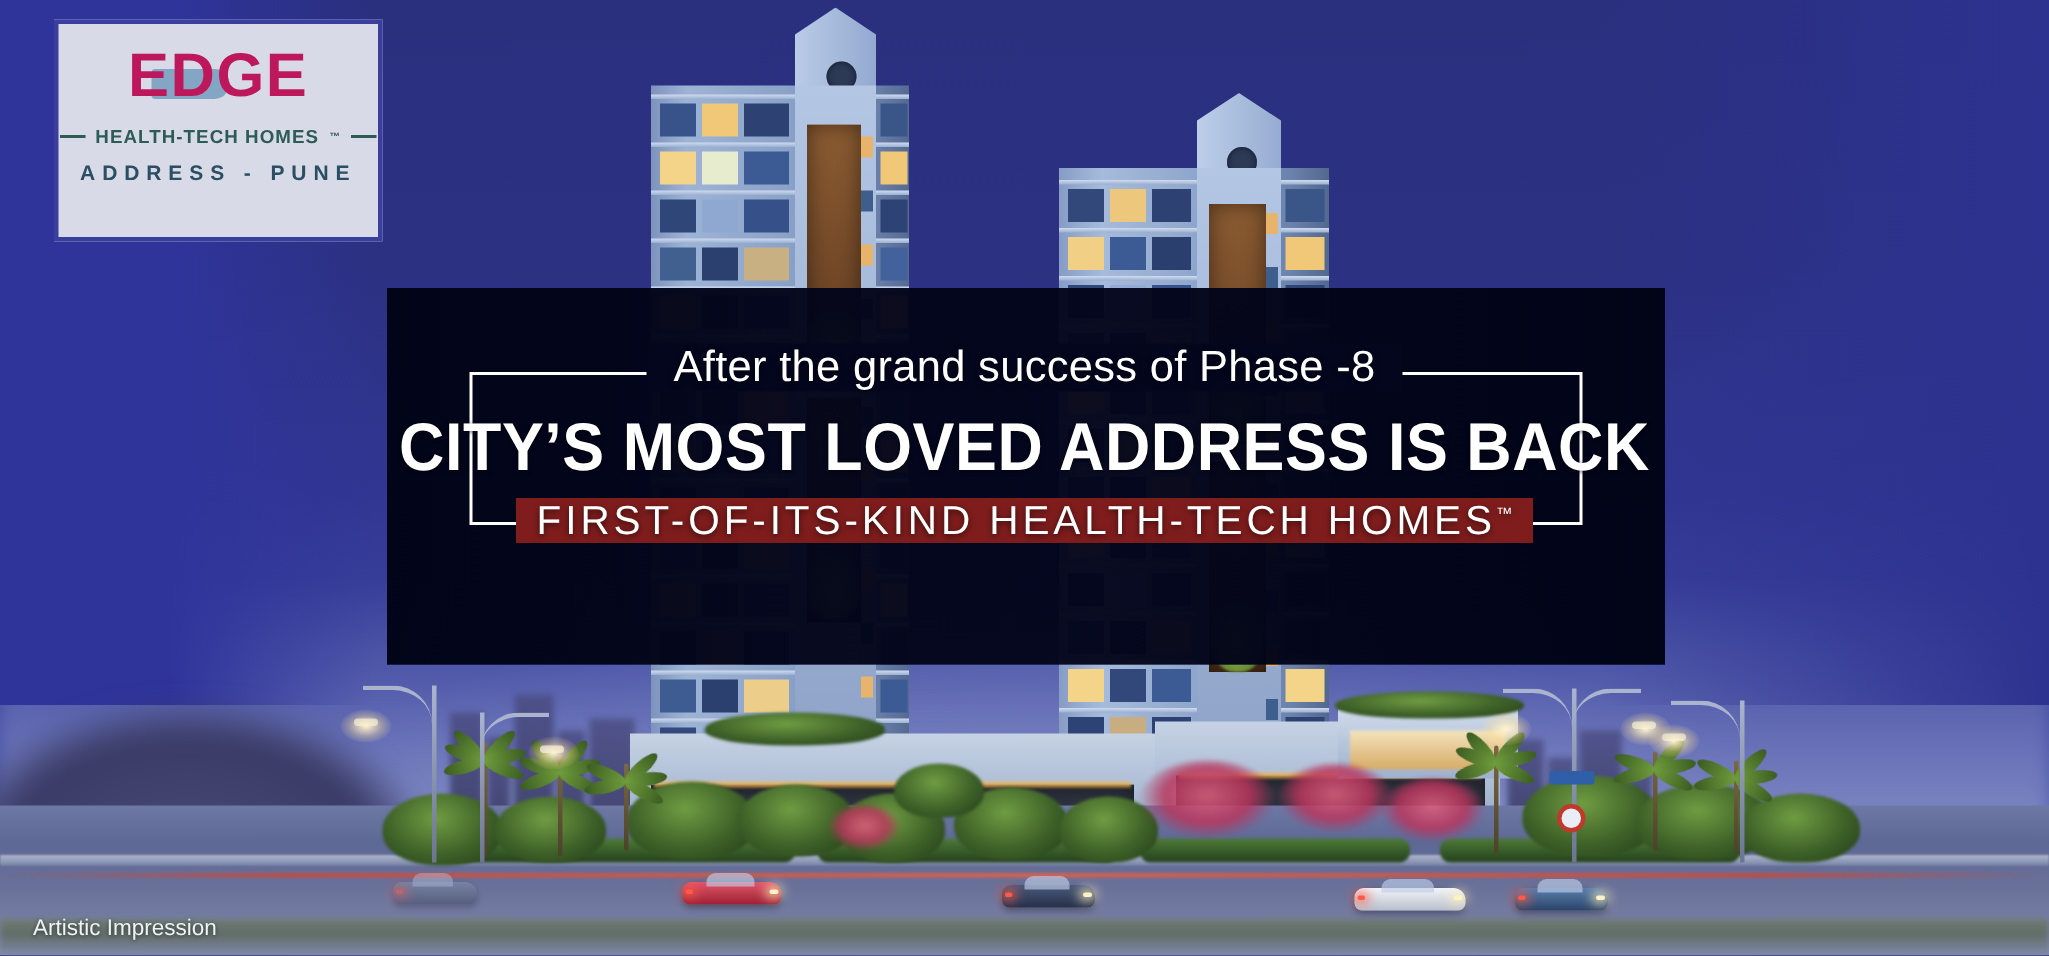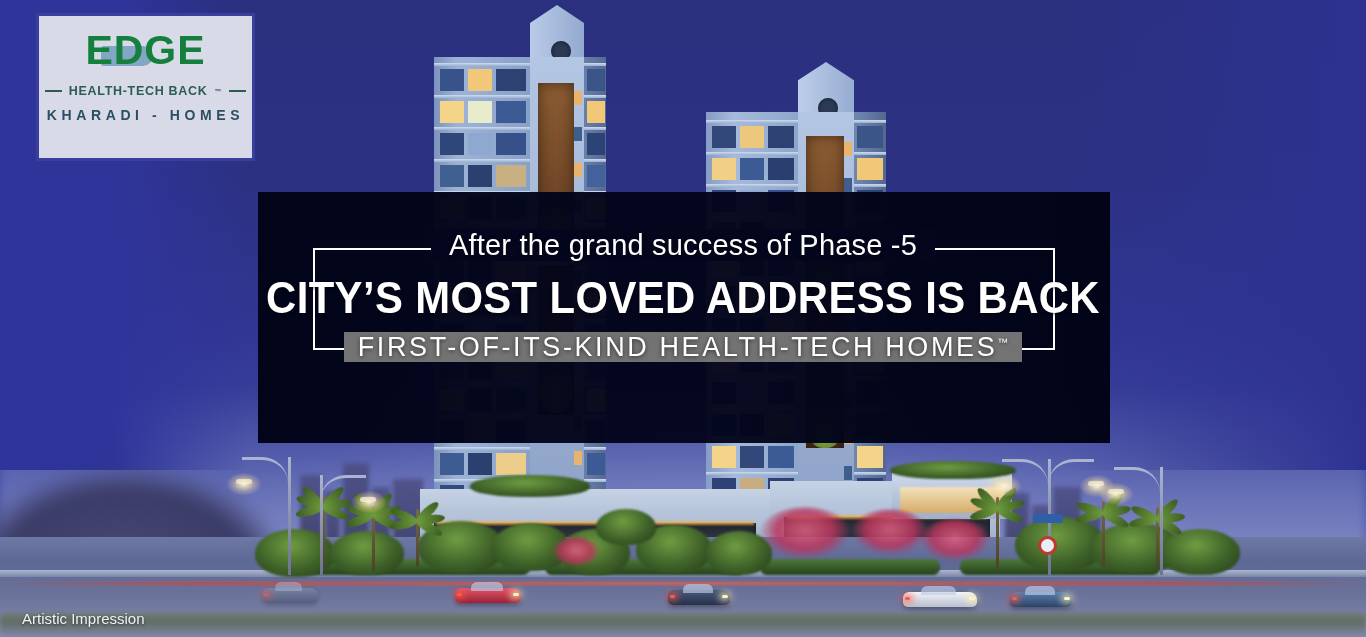--- a/index.html
+++ b/index.html
@@ -119,33 +119,33 @@
   .frame { position:absolute; left:313px; top:248px; width:742px; height:102px;
            border:2px solid #ffffff; }
 
   .txt { position:absolute; color:#fff; text-align:center; width:100%; left:0;
          text-shadow:0 1px 4px rgba(0,0,0,.6); }
   .line1 { top:229px; font-size:29px; font-weight:400; letter-spacing:.2px; }
   .line1 .mask { background:#04061e; padding:0 18px; }
   .line2 { top:272px; font-size:45px; font-weight:700; letter-spacing:.4px;
            transform:scaleX(.93); transform-origin:50% 50%; }
   .line3 { top:332px; font-size:27px; font-weight:400; letter-spacing:2.6px; }
-  .line3 .mask { background:#737373; padding:0 14px; }
+  .line3 .mask { background:#7f1d1d; padding:0 14px; }
   .line3 sup { font-size:11px; letter-spacing:0; vertical-align:super; }
   .line4 { top:392px; font-size:23px; font-weight:400; letter-spacing:7.5px; }
 
   
   .logo { position:absolute; left:36px; top:13px; width:219px; height:148px;
           background:#d8dae8; border:3px solid #3a3f9e; }
   .logo-inner { position:absolute; inset:0; display:flex; flex-direction:column;
                 align-items:center; justify-content:flex-start; padding-top:12px; }
   .logo-forest { position:relative; font-size:41px; font-weight:700; letter-spacing:1px;
                  color:#2f3f40; line-height:1; }
   .logo-edge { position:relative; font-size:41px; font-weight:700; letter-spacing:1px;
-               color:#15803d; line-height:1; margin-top:2px; }
+               color:#be185d; line-height:1; margin-top:2px; }
   .edge-swoosh { position:absolute; left:16px; top:16px; width:52px; height:20px;
                  background:#7ea3c2; border-radius:3px 12px 12px 3px; opacity:.95; z-index:0;}
   .logo-edge span { position:relative; z-index:1; }
   .leaf { position:absolute; left:49px; top:-5px; width:34px; height:45px; z-index:2; }
   .logo-sub { display:flex; align-items:center; gap:7px; margin-top:13px;
               font-size:12.5px; font-weight:700; letter-spacing:.7px; color:#2d5b55; }
   .dash { display:inline-block; width:17px; height:2px; background:#2d5b55; }
   .logo-sub sup { font-size:7px; vertical-align:super; }
   .logo-city { margin-top:9px; font-size:14px; font-weight:700; letter-spacing:4.6px;
                color:#2a4f62; }
@@ -566,41 +566,41 @@
       <div class="tl" style="left:2px;"></div>
   </div>
 
   <div class="panel">
     <div class="panel-fade"></div>
   </div>
 
   <div class="frame"></div>
 
   <div class="txt line1">
-    <span class="mask">After the grand success of Phase -5</span>
+    <span class="mask">After the grand success of Phase -8</span>
   </div>
 
   <div class="txt line2">CITY’S MOST LOVED ADDRESS IS BACK</div>
 
   <div class="txt line3">
     <span class="mask"><span>FIRST-OF-ITS-KIND HEALTH-TECH HOMES</span><sup>™</sup></span>
   </div>
 
 
   <div class="logo">
     <div class="logo-inner">
       <div class="logo-edge">
         <div class="edge-swoosh"></div>
         <span>EDGE</span>
       </div>
       <div class="logo-sub">
         <span class="dash"></span>
-        <span>HEALTH-TECH BACK</span>
+        <span>HEALTH-TECH HOMES</span>
           <sup>™</sup>
         <span class="dash"></span>
       </div>
-      <div class="logo-city">KHARADI - HOMES</div>
+      <div class="logo-city">ADDRESS - PUNE</div>
     </div>
   </div>
 
   <div class="artistic">Artistic Impression</div>
 
 </div>
 
 </body></html>

